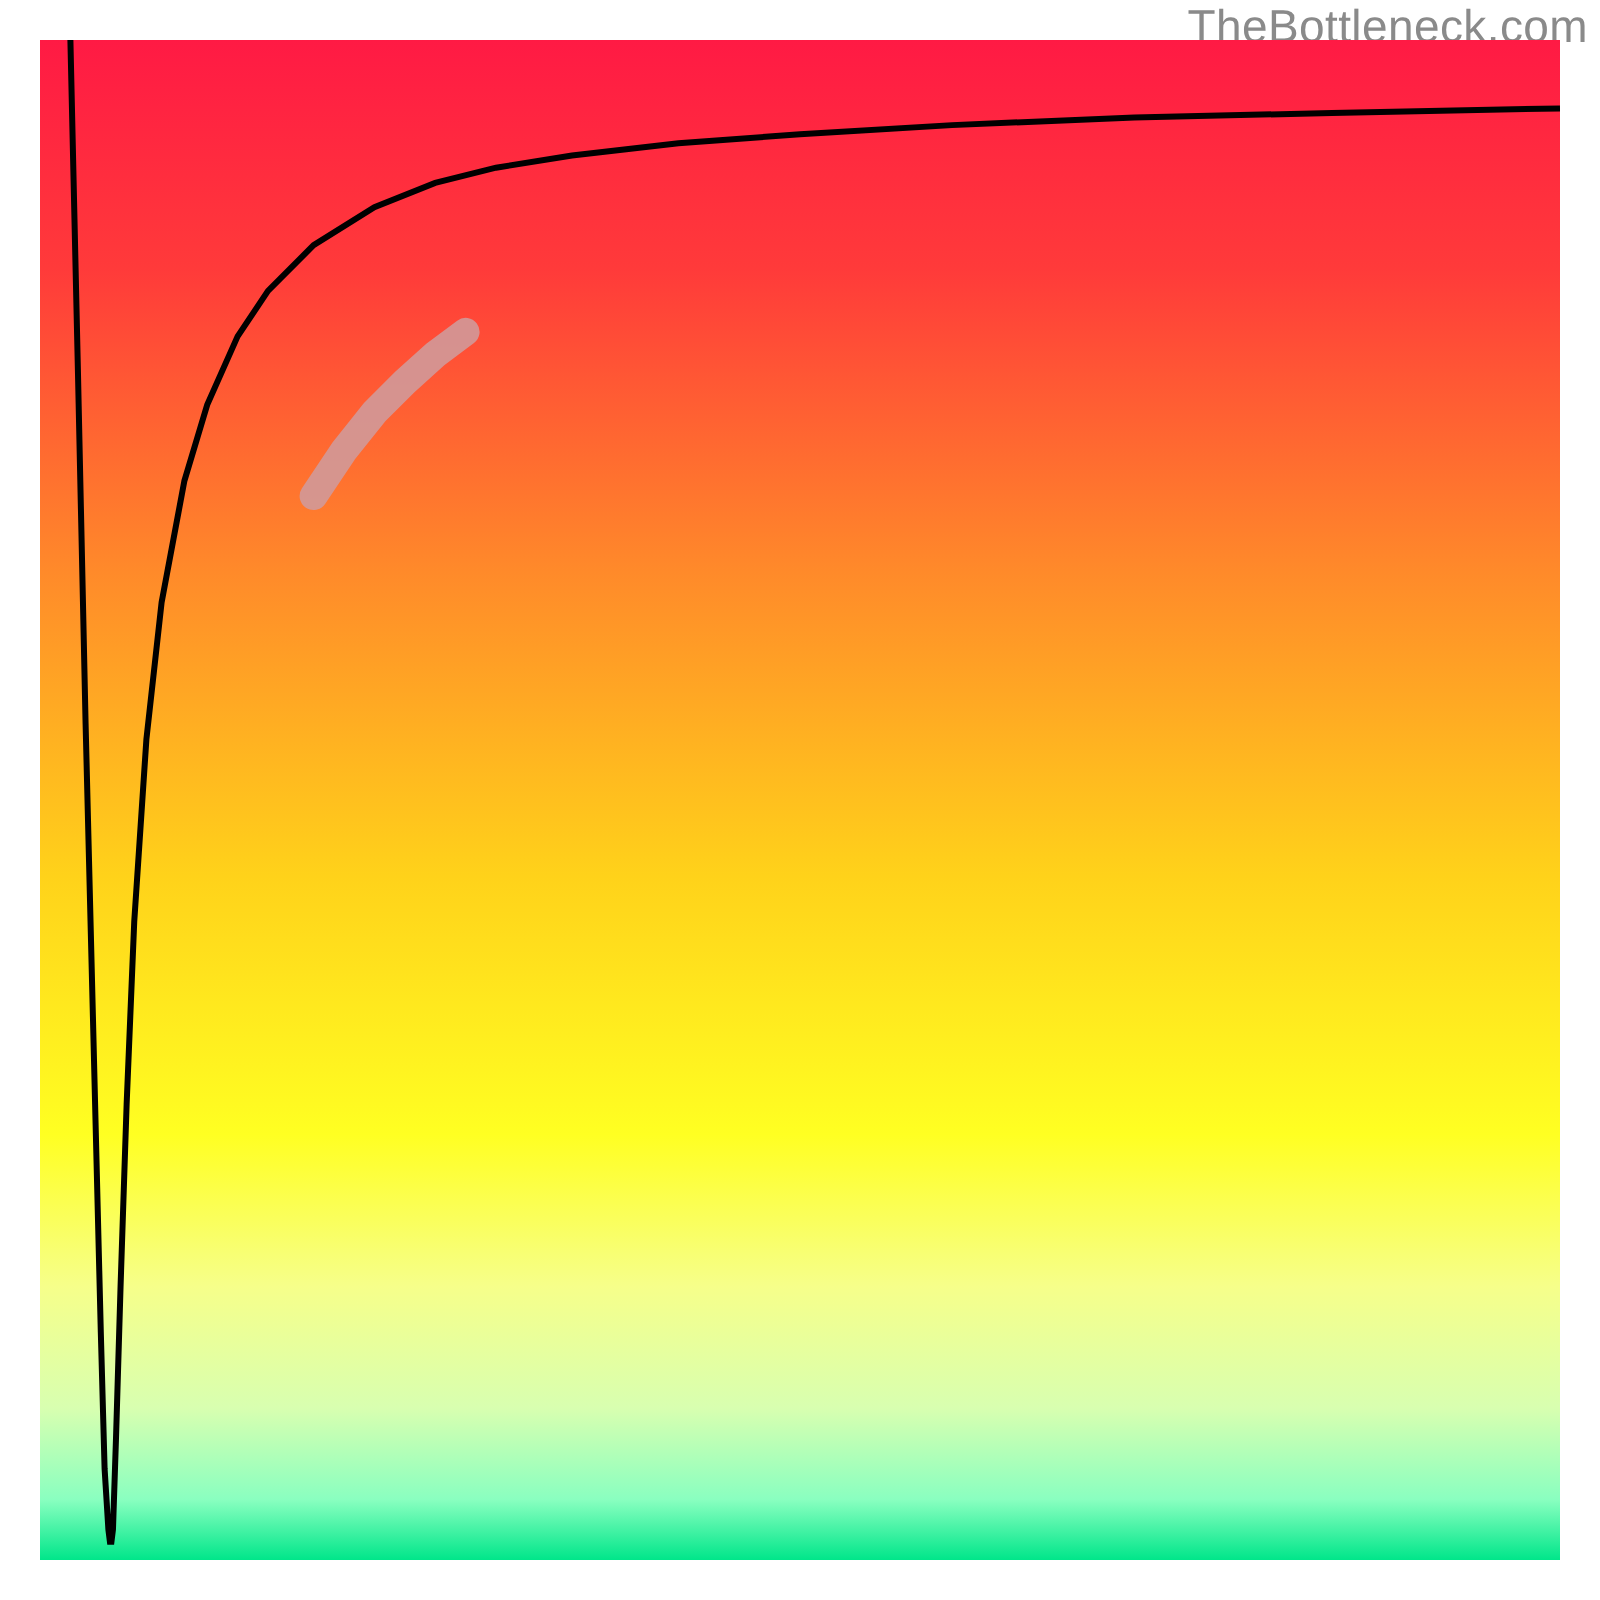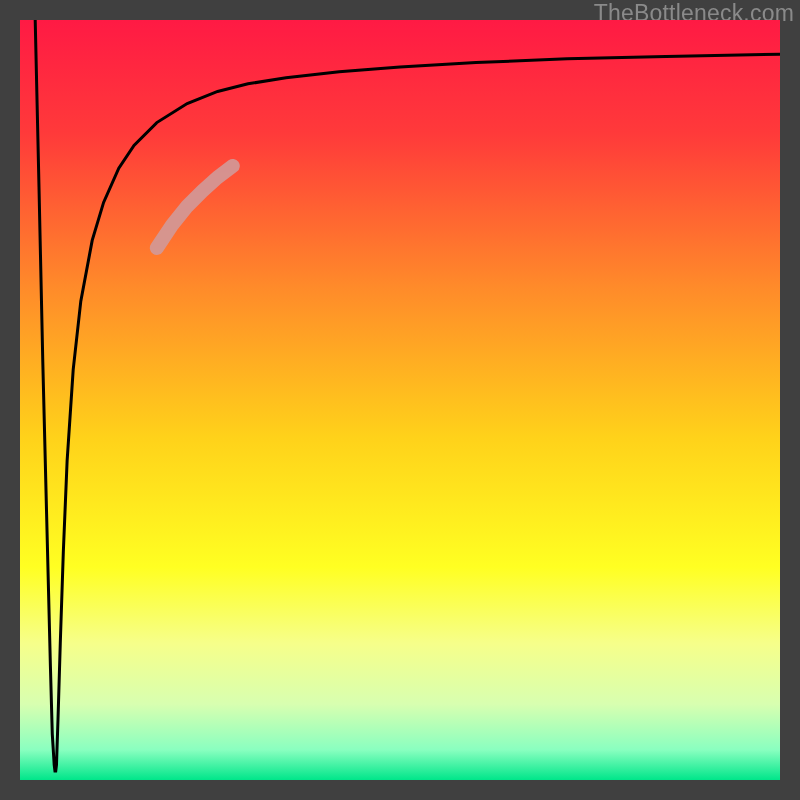--- a/index.html
+++ b/index.html
@@ -10,21 +10,21 @@
     background: #000;
     overflow: hidden;
     font-family: Arial, Helvetica, sans-serif;
   }
   .frame {
     position: absolute;
     top: 0;
     left: 0;
     width: 800px;
     height: 800px;
-    background: #404040;
+    background: #ffffff;
   }
   .plot-area {
     position: absolute;
     left: 20px;
     top: 20px;
     width: 760px;
     height: 760px;
     
   }
   .attribution {

